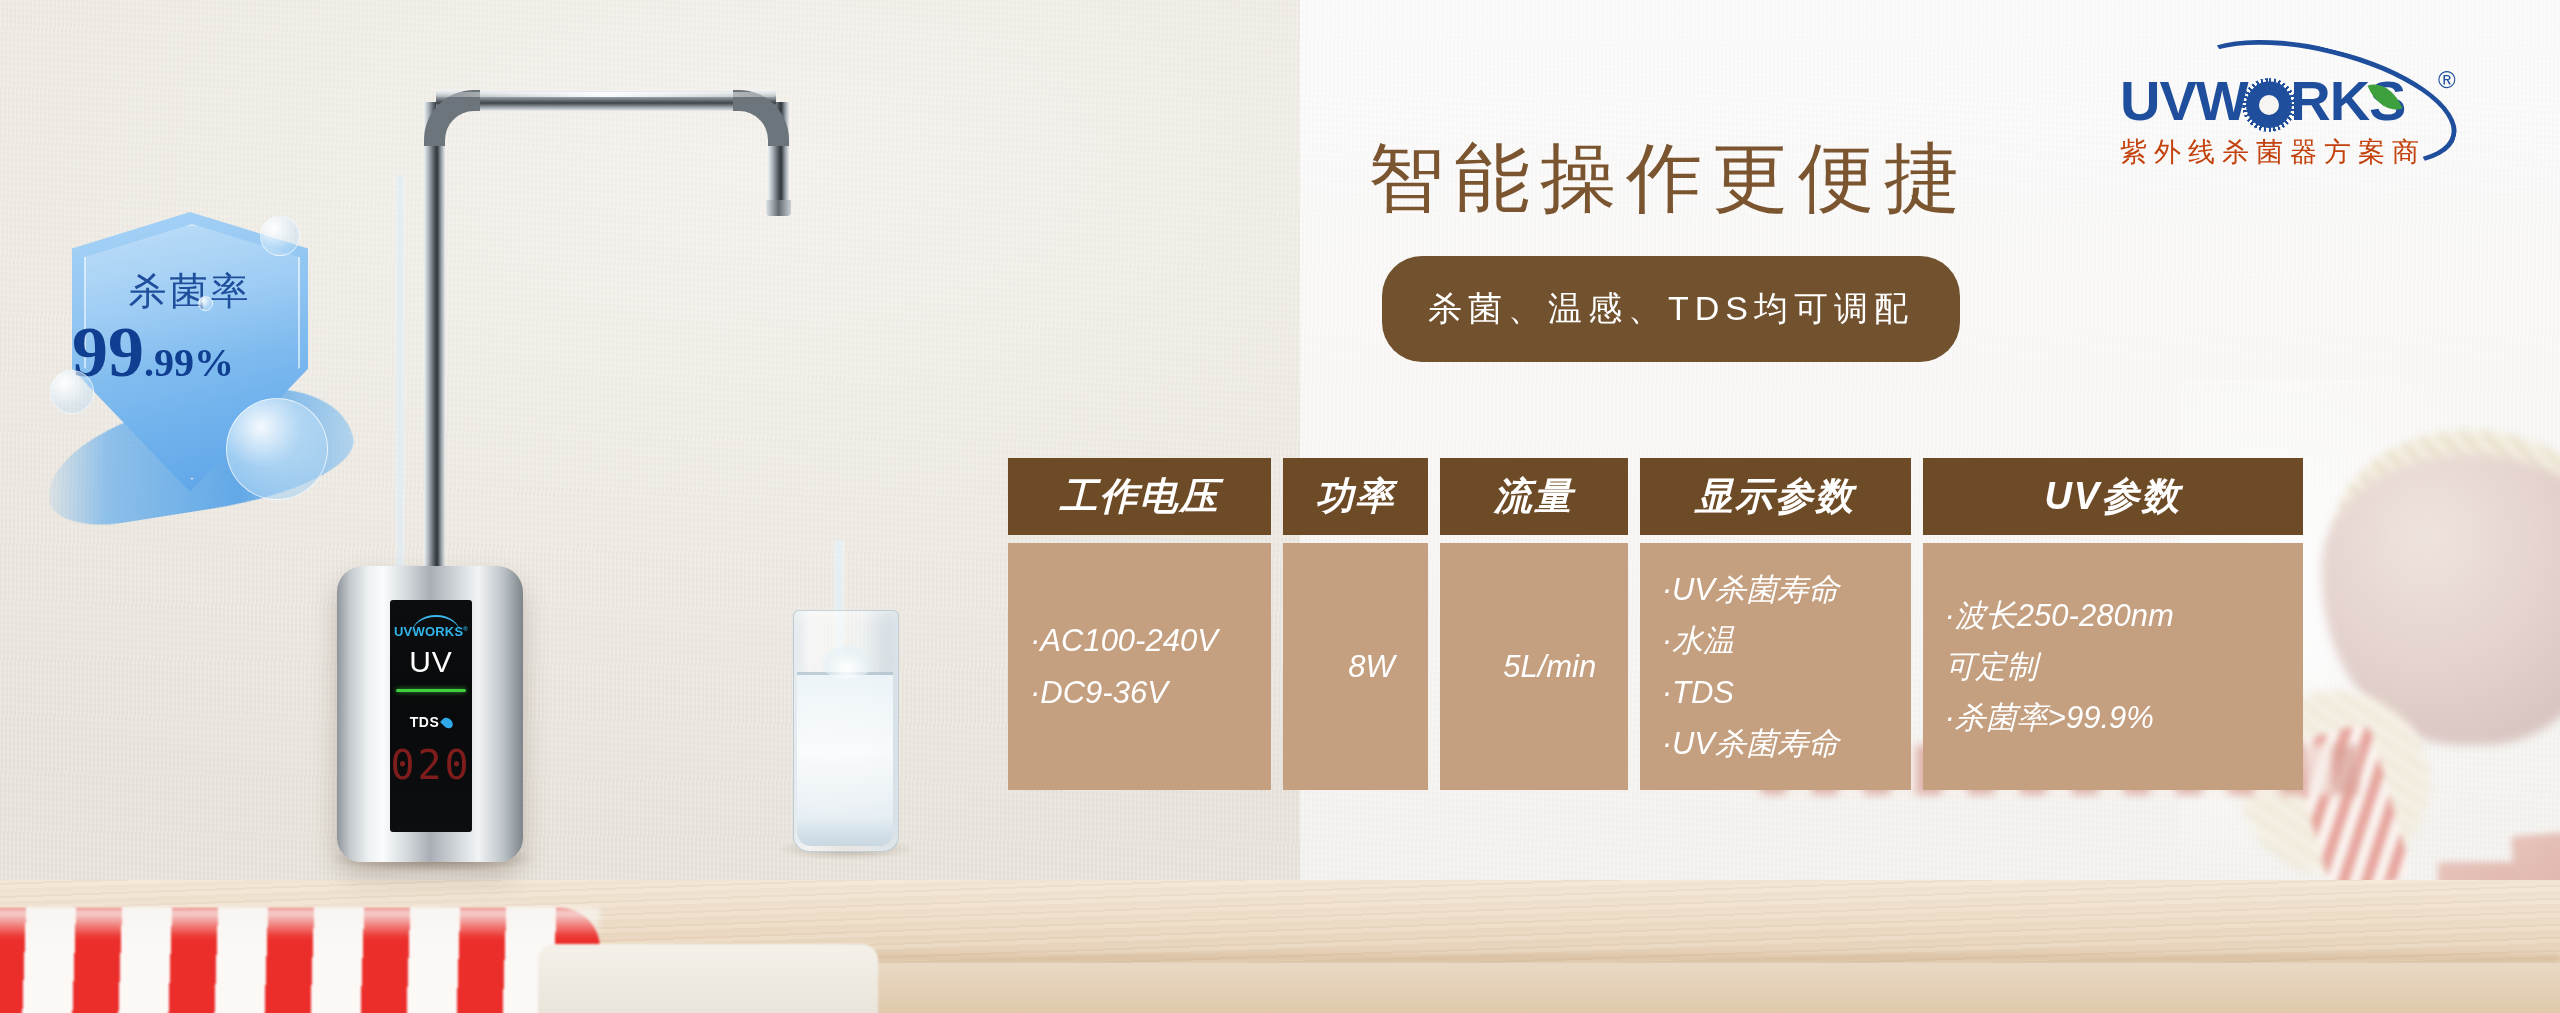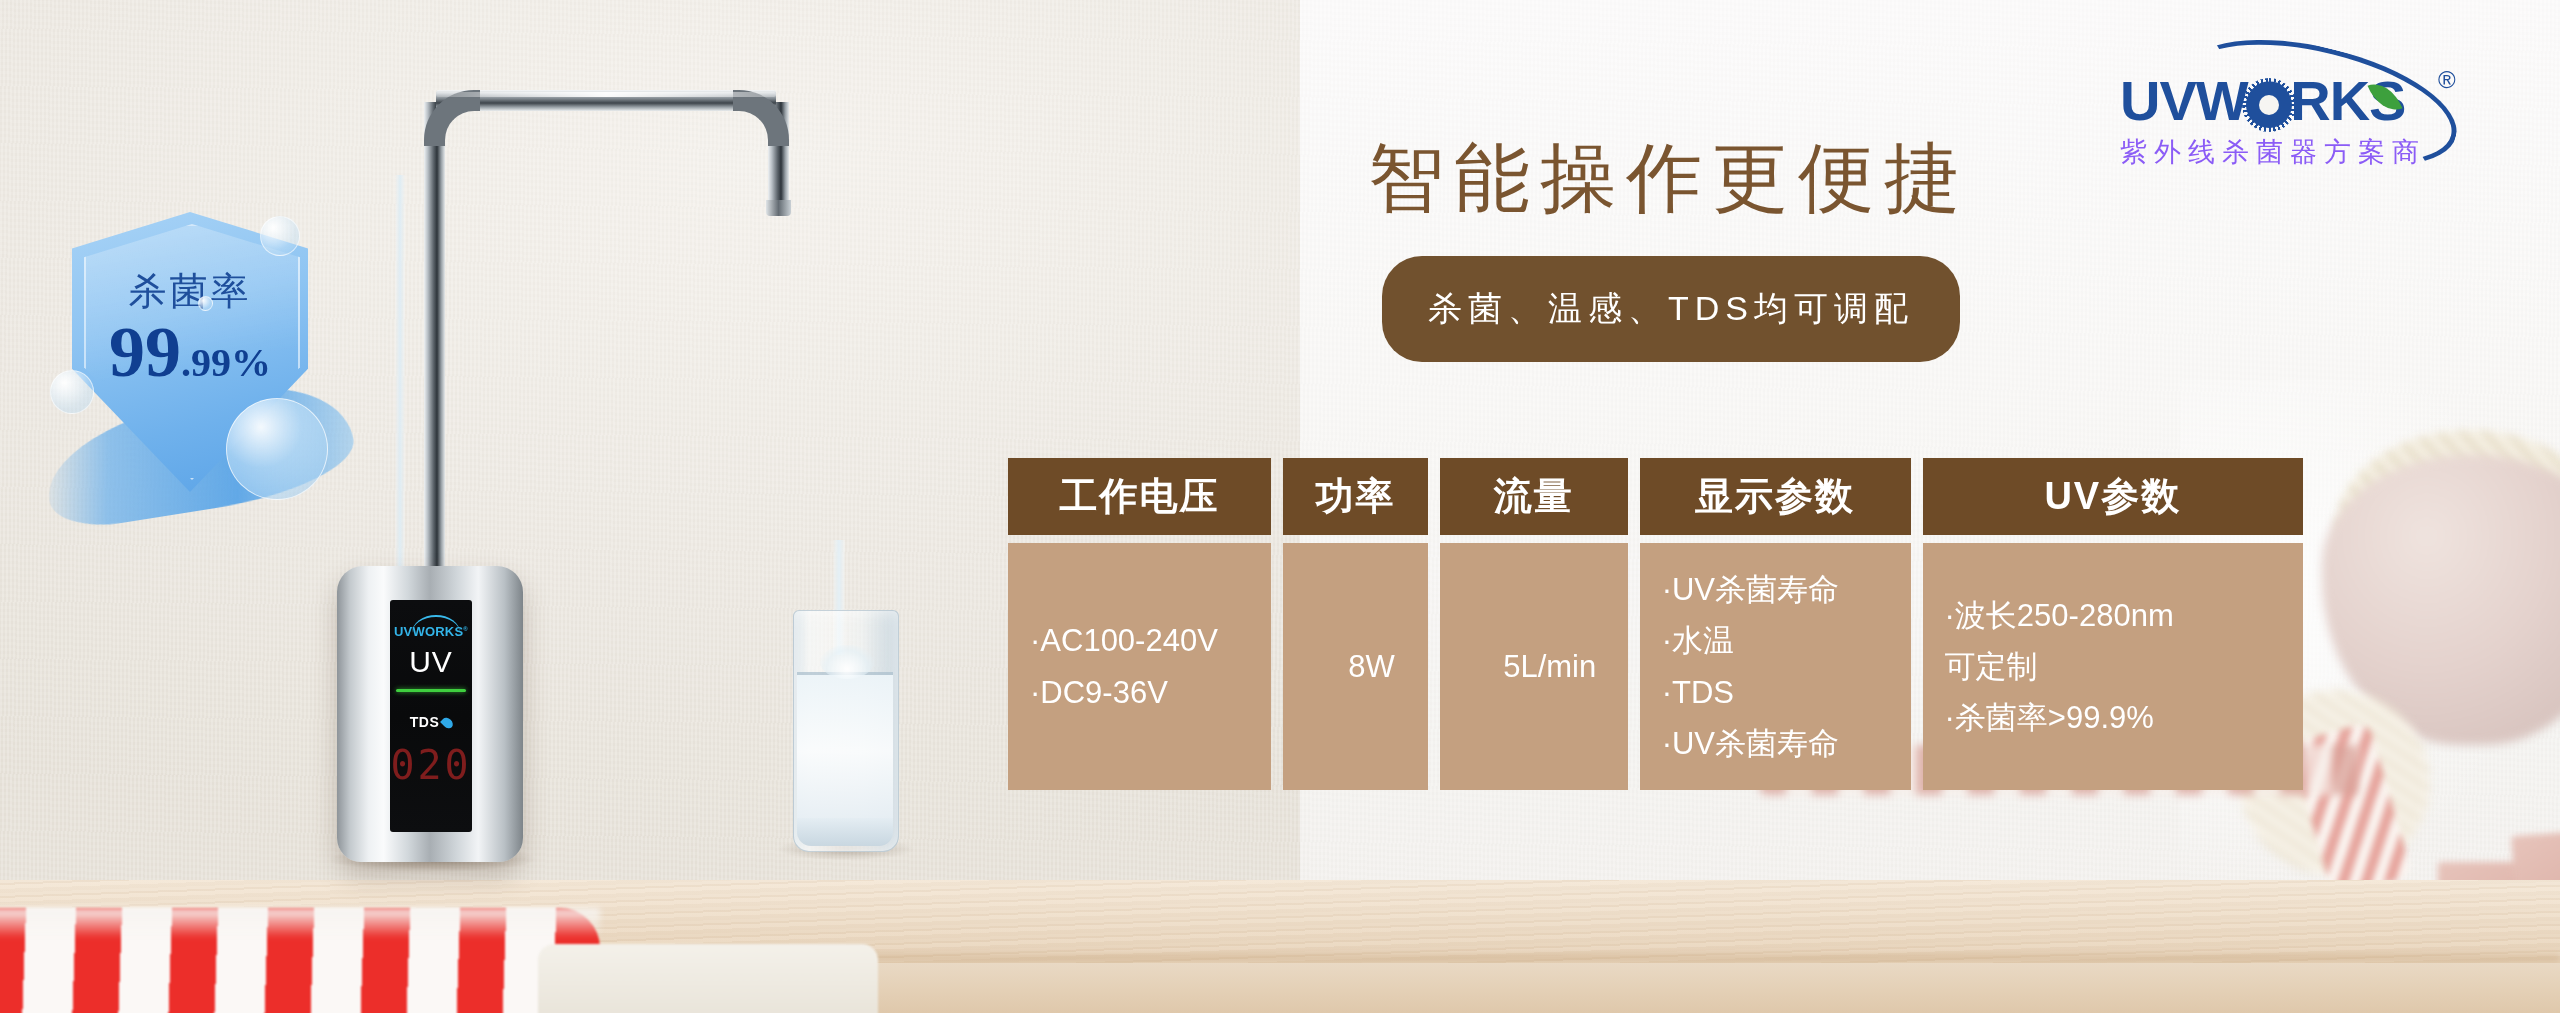--- a/index.html
+++ b/index.html
@@ -262,21 +262,21 @@
     border:2px solid rgba(255,255,255,.55);
     clip-path:polygon(50% 0%,100% 13%,100% 56%,50% 100%,0% 56%,0% 13%);
     background:linear-gradient(170deg,rgba(255,255,255,.28),rgba(255,255,255,0) 55%);
   }
   .shield-txt1{
     position:absolute;left:24px;top:54px;width:236px;text-align:center;
     color:#1f4f9c;font-size:38px;font-weight:normal;letter-spacing:3px;
     font-family:"Liberation Serif","DejaVu Serif",serif;
   }
   .shield-txt2{
-    position:absolute;left:24px;top:104px;width:236px;text-align:center;
+    position:absolute;left:24px;top:104px;width:236px;
     color:#103f91;font-family:"Liberation Serif","DejaVu Serif",serif;line-height:1;
   }
   .n-big{font-size:72px;font-weight:bold;}
   .n-sm{font-size:40px;font-weight:bold;}
   .germ{
     position:absolute;left:178px;top:186px;width:100px;height:100px;border-radius:50%;
     background:radial-gradient(circle at 34% 28%,rgba(255,255,255,.92) 0%,rgba(196,226,248,.62) 42%,rgba(146,197,238,.55) 100%);
     border:1px solid rgba(255,255,255,.7);
   }
   .bub{position:absolute;border-radius:50%;
@@ -298,21 +298,21 @@
     display:flex;align-items:center;justify-content:center;padding:14px 46px;
   }
   .pill-txt{
     color:#fff;font-size:34px;letter-spacing:6px;white-space:nowrap;
     font-family:"Liberation Sans","DejaVu Sans",sans-serif;
   }
 
   
   .spec{
     position:absolute;left:1008px;top:458px;width:1295px;
-    display:flex;gap:12px;align-items:flex-end;
+    display:flex;gap:12px;align-items:flex-end;font-style:italic;
   }
   .col{display:flex;flex-direction:column;gap:8px;}
   .c1{width:269px;}
   .c2{width:148px;}
   .c3{width:192px;}
   .c4{width:277px;}
   .c5{width:389px;}
   .th{
     background:#6e4b27;color:#fff;height:77px;
     display:flex;align-items:center;justify-content:center;
@@ -357,21 +357,21 @@
   }
   .logo-leaf{
     position:absolute;left:287px;top:34px;width:24px;height:34px;
     background:#3da03d;border-radius:0 100% 0 100%;transform:rotate(-22deg);
   }
   .logo-reg{
     position:absolute;left:352px;top:20px;font-size:24px;color:#1f4f9c;
   }
   .logo-sub{
     position:absolute;left:34px;top:88px;width:330px;
-    font-size:27px;color:#8b5cf6;letter-spacing:7px;white-space:nowrap;
+    font-size:27px;color:#c2410c;letter-spacing:7px;white-space:nowrap;
     font-family:"Liberation Sans","DejaVu Sans",sans-serif;
   }
 </style>
 </head>
 <body>
 
 <div id="banner">
 
   <div class="wall"></div>
   <div class="wall-right"></div>

